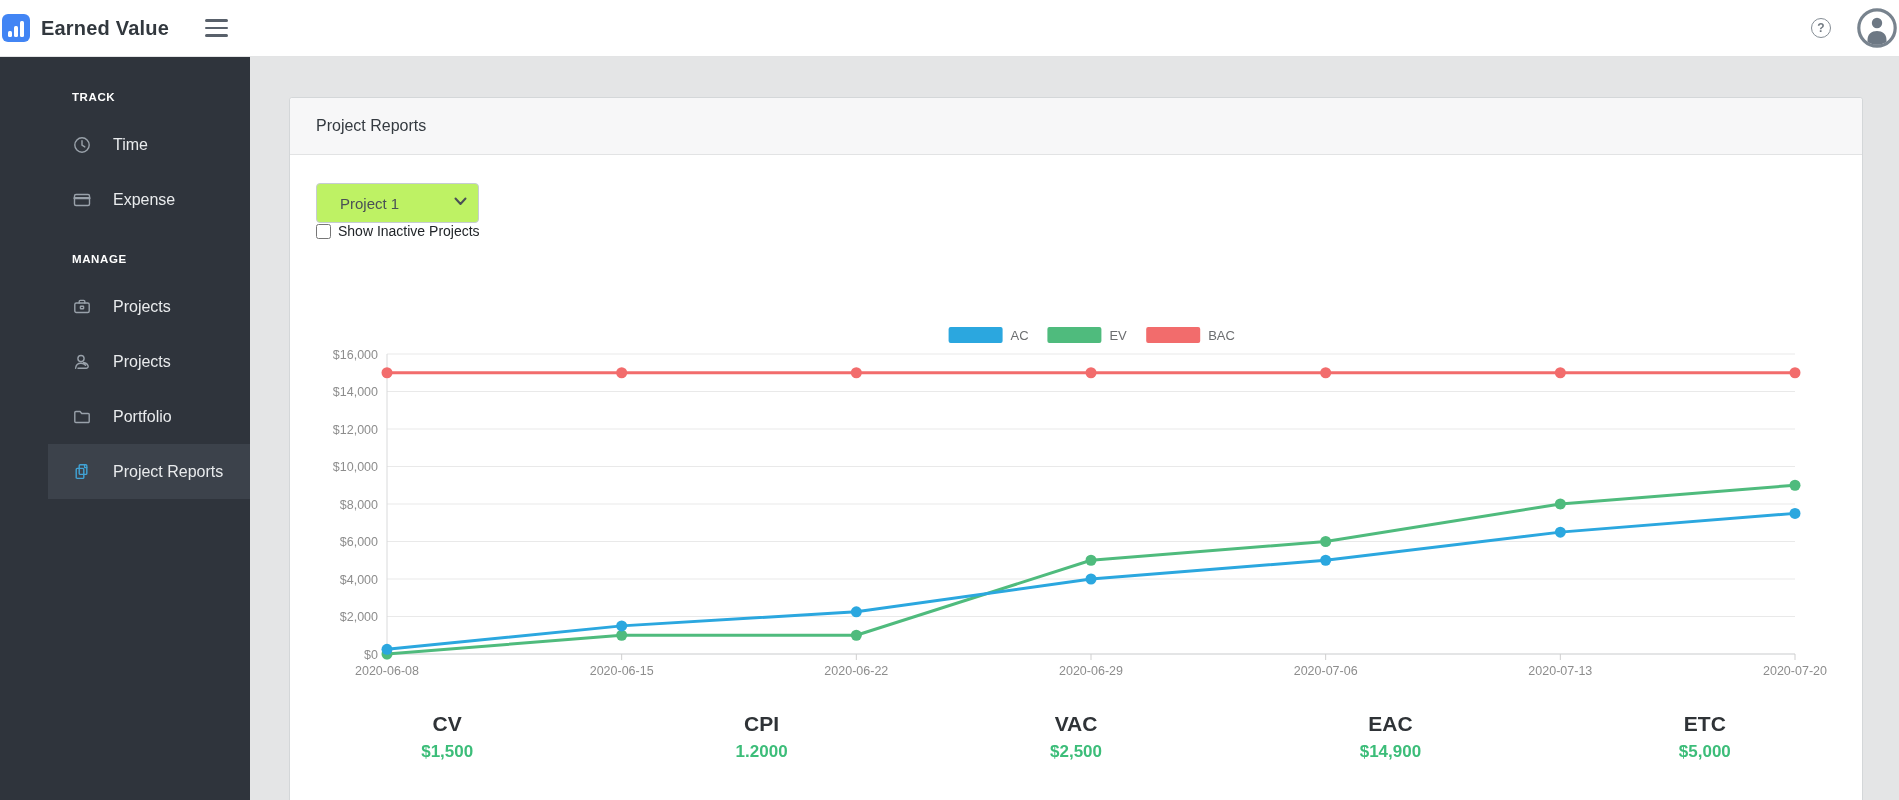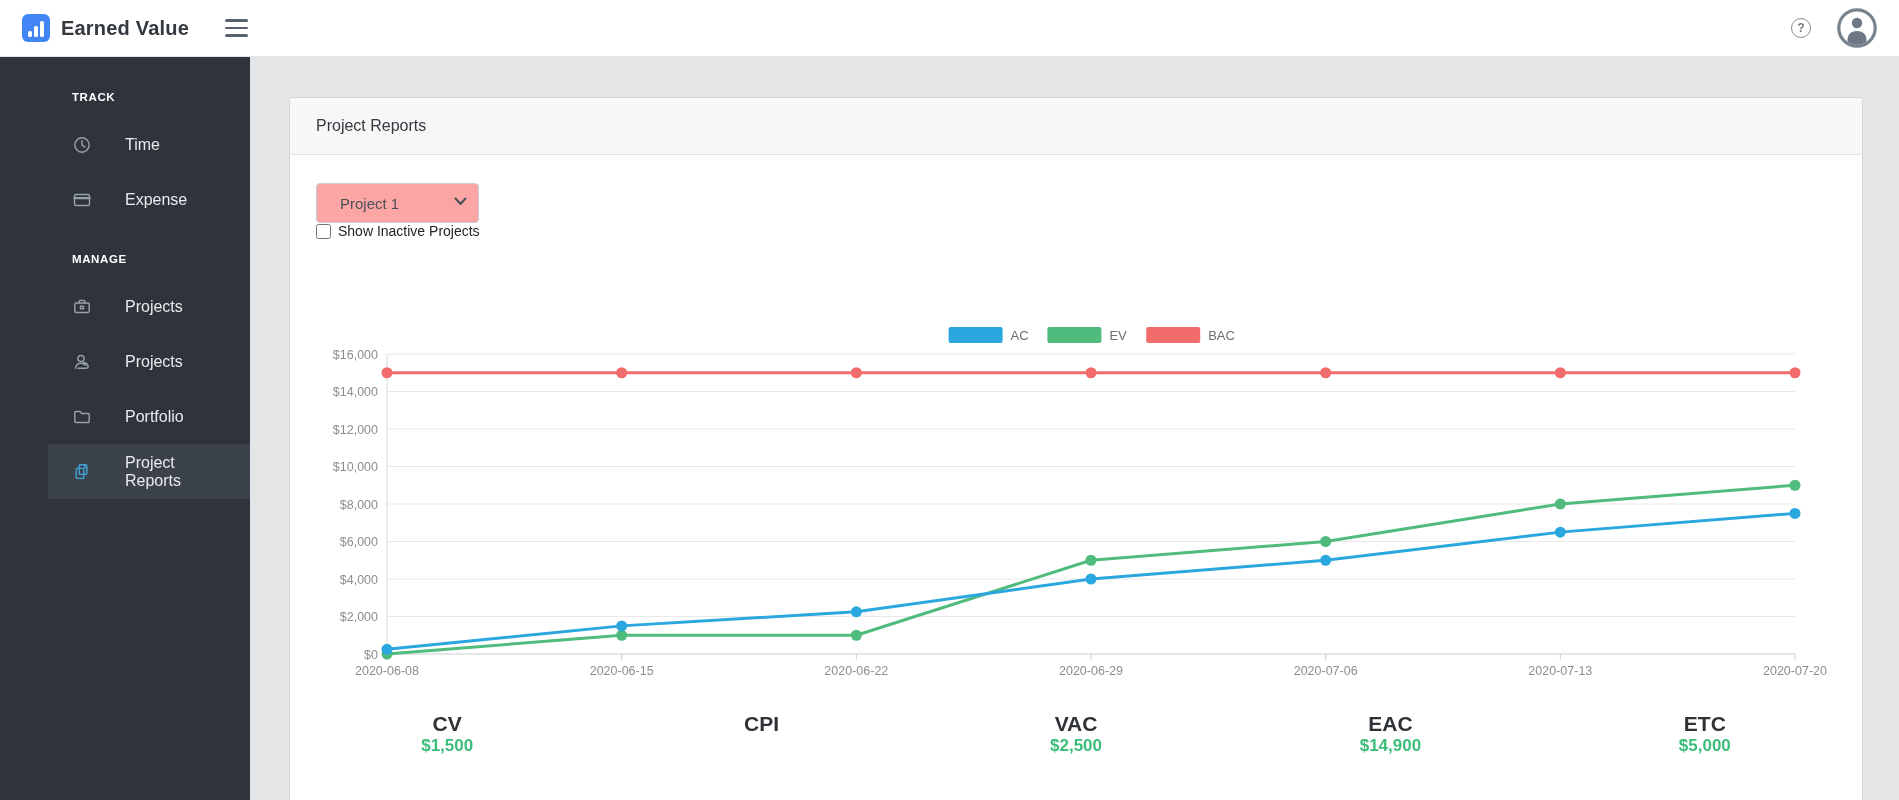--- a/index.html
+++ b/index.html
@@ -1,69 +1,69 @@
 <!DOCTYPE html>
 <html><head>
 <meta charset="utf-8">
 <style>
   * { margin:0; padding:0; box-sizing:border-box; }
   html,body { width:1899px; height:800px; overflow:hidden; }
   body { font-family:"Liberation Sans", sans-serif; background:#e4e5e6; }
 
   
   .navbar { height:57px; background:#ffffff; border-bottom:1px solid #e3e4e5;
-            display:flex; align-items:center; padding:0 22px; }
+            display:flex; align-items:center; padding:0 2px; }
   .brand { display:flex; align-items:center; gap:11px; }
   .logo { width:28px; height:28px; background:#4285f4; border-radius:6px;
           display:flex; align-items:flex-end; justify-content:center; gap:2px; padding:5px 5px; }
   .logo i { display:block; background:#fff; border-radius:1.5px; width:4px; }
   .logo i.b1 { height:6px; } .logo i.b2 { height:11px; } .logo i.b3 { height:16px; }
   .brand-title { font-size:20px; font-weight:bold; color:#32383e; letter-spacing:.2px; }
   .hamburger { margin-left:32px; display:flex; flex-direction:column; gap:5px; cursor:pointer; padding:4px; }
   .hamburger span { display:block; width:23px; height:2.5px; background:#59616b; border-radius:2px; }
   .nav-spacer { flex:1; }
   .help-btn { width:20px; height:20px; border:1.5px solid #858d95; border-radius:50%;
               color:#737b83; font-size:12px; font-weight:bold; display:flex; align-items:center;
               justify-content:center; cursor:pointer; margin-right:26px; }
   .avatar { width:40px; height:40px; cursor:pointer; }
 
   
   .layout { display:flex; height:743px; }
   .sidebar { width:250px; background:#2f343c; flex:none; padding-top:8px;padding-left:48px; }
   .side-heading { padding:26px 24px 14px; font-size:11.5px; font-weight:bold;
                   color:#ffffff; letter-spacing:.6px; }
-  .nav-item { height:55px; display:flex; align-items:center; gap:33px; padding:0 24px;
+  .nav-item { height:55px; display:flex; align-items:center; gap:21px; padding:0 24px;
               color:#e9ebed; font-size:16px; cursor:pointer; }
   .nav-item.active { background:#3c424b; }
   .nav-item .ic { width:20px; height:20px; flex:none; display:flex; align-items:center; justify-content:center; }
 
   .main { flex:1; padding:40px 36px 0 39px; }
   .card { background:#ffffff; border:1px solid #d4d7d9; border-radius:3px; min-height:720px; }
   .card-header { background:#f7f7f8; border-bottom:1px solid #e2e3e4; padding:19px 26px;
                  font-size:16px; color:#343a40; border-radius:3px 3px 0 0; }
   .card-body { padding-top:28px; }
   .controls { padding:0 26px; }
   .select-wrap { position:relative; width:163px; }
   select.project-select { width:163px; height:40px; border:1px solid #c6ccd2; border-radius:4px;
-     background:#fca5a5; font-family:"Liberation Sans",sans-serif; font-size:15px; color:#4a5056;
+     background:#bef264; font-family:"Liberation Sans",sans-serif; font-size:15px; color:#4a5056;
      padding:0 34px 0 23px; appearance:none; -webkit-appearance:none; cursor:pointer; }
   .select-caret { position:absolute; right:12px; top:14px; pointer-events:none; }
   .check-row { margin-top:0; display:flex; align-items:center; gap:7px; }
   .check-row input { width:15px; height:15px; cursor:pointer; }
   .check-row label { font-size:14px; color:#212529; cursor:pointer; }
 
   .chart-wrap { margin-top:82px; }
   svg.evchart { display:block; width:100%; height:365px; }
   .axis-lbl { font-size:12.5px; fill:#8d8d8d; font-family:"Liberation Sans",sans-serif; }
   .legend-lbl { font-size:13px; fill:#6c6e70; font-family:"Liberation Sans",sans-serif; }
 
   .stats { display:flex; margin-top:26px; padding-bottom:40px; }
   .stat { flex:1; text-align:center; }
   .stat .lbl { font-size:21px; font-weight:bold; color:#2f3337; }
-  .stat .val { margin-top:0; font-size:17px; font-weight:bold; color:#3cbd79; }
+  .stat .val { margin-top:6px; font-size:17px; font-weight:bold; color:#3cbd79; }
 </style>
 </head>
 <body>
 
 <div class="navbar">
   <div class="brand">
     <div class="logo">
       <i class="b1"></i>
         <i class="b2"></i>
         <i class="b3"></i>
@@ -245,20 +245,21 @@
             </svg>
         </div>
 
         <div class="stats" id="stats">
             <div class="stat">
               <div class="lbl">CV</div>
               <div class="val">$1,500</div>
             </div>
             <div class="stat">
               <div class="lbl">CPI</div>
+              <div class="val">1.2000</div>
             </div>
             <div class="stat">
               <div class="lbl">VAC</div>
               <div class="val">$2,500</div>
             </div>
             <div class="stat">
               <div class="lbl">EAC</div>
               <div class="val">$14,900</div>
             </div>
             <div class="stat">

